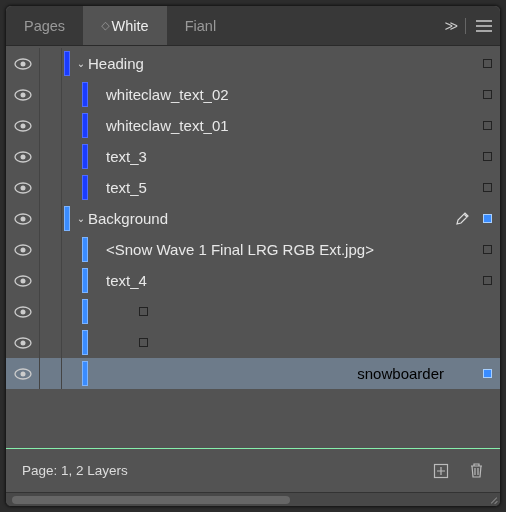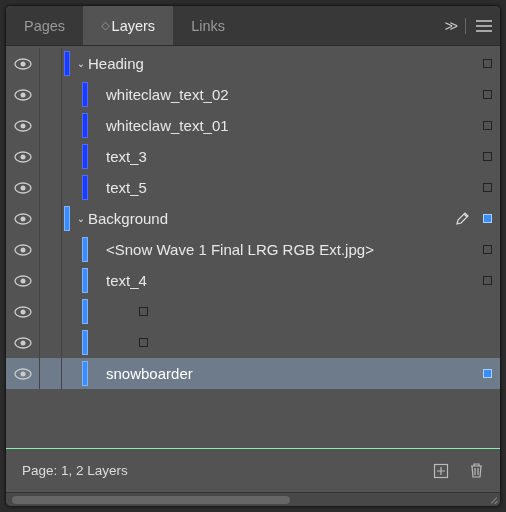--- a/index.html
+++ b/index.html
@@ -120,21 +120,21 @@
   .disclosure.none { visibility: hidden; }
   .row-label {
     flex: 1;
     color: #e8e8e8;
     font-size: 15px;
     white-space: nowrap;
     overflow: hidden;
     text-overflow: ellipsis;
     padding-right: 6px;
   }
-  .row.selected .row-label { color: #ffffff; font-weight: 500; }
+  .row.selected .row-label { color: #000000; font-weight: 500; text-align: right; }
   .row.group .row-label { font-weight: 400; }
   .pen-col {
     width: 24px;
     display: flex;
     align-items: center;
     justify-content: center;
   }
   .pen-icon svg { display: block; }
   .swatch-col {
     width: 26px;
@@ -206,23 +206,23 @@
 </style>
 </head>
 <body>
 
 <div class="panel">
 
   <div class="tabs">
     <div class="tab">Pages</div>
     <div class="tab active">
       <span class="tab-anchor">◇</span>
-      <span>Layers</span>
+      <span>White</span>
     </div>
-    <div class="tab">Links</div>
+    <div class="tab">Fianl</div>
     <div class="tabs-spacer"></div>
     <div class="tabs-right">
       <span class="chevrons">&gt;&gt;</span>
       <span class="divider-v"></span>
       <span class="menu-icon">
         <svg width="16" height="12" viewBox="0 0 16 12">
             <path stroke="#ccc" stroke-width="1.5" d="M0 1h16M0 6h16M0 11h16"></path>
           </svg>
       </span>
     </div>

